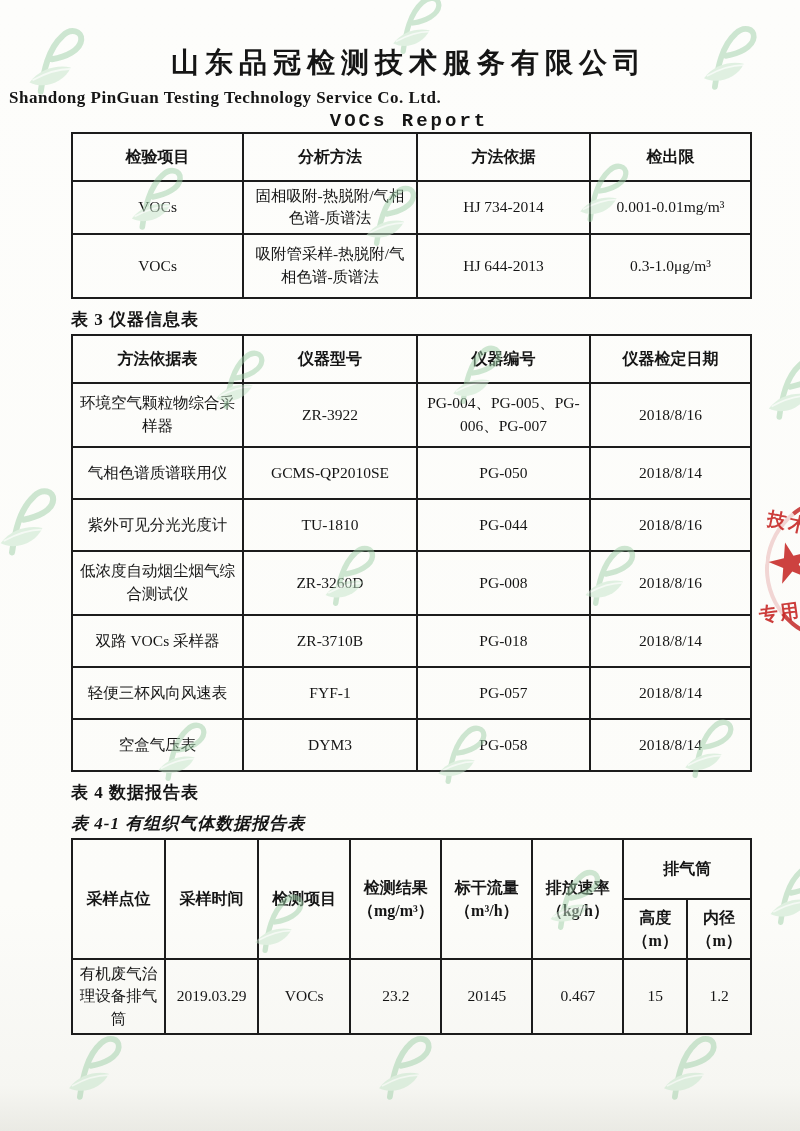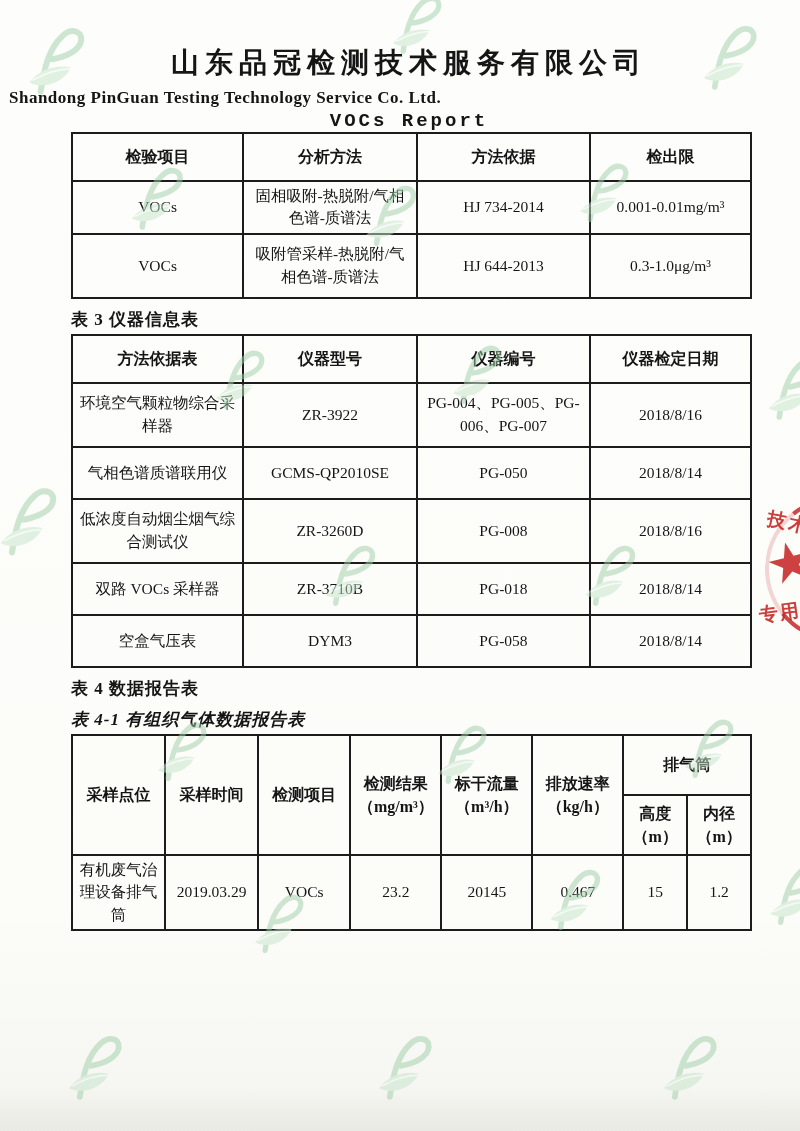--- a/index.html
+++ b/index.html
@@ -223,30 +223,42 @@
       <td>ZR-3922</td>
       <td>PG-004、PG-005、PG-006、PG-007</td>
       <td>2018/8/16</td>
     </tr>
     <tr class="r">
       <td>气相色谱质谱联用仪</td>
       <td>GCMS-QP2010SE</td>
       <td>PG-050</td>
       <td>2018/8/14</td>
     </tr>
+    <tr class="r">
+      <td>紫外可见分光光度计</td>
+      <td>TU-1810</td>
+      <td>PG-044</td>
+      <td>2018/8/16</td>
+    </tr>
     <tr class="r-tall">
       <td>低浓度自动烟尘烟气综合测试仪</td>
       <td>ZR-3260D</td>
       <td>PG-008</td>
       <td>2018/8/16</td>
     </tr>
     <tr class="r">
       <td>双路 VOCs 采样器</td>
       <td>ZR-3710B</td>
       <td>PG-018</td>
+      <td>2018/8/14</td>
+    </tr>
+    <tr class="r">
+      <td>轻便三杯风向风速表</td>
+      <td>FYF-1</td>
+      <td>PG-057</td>
       <td>2018/8/14</td>
     </tr>
     <tr class="r">
       <td>空盒气压表</td>
       <td>DYM3</td>
       <td>PG-058</td>
       <td>2018/8/14</td>
     </tr>
   </tbody>
     </table>

